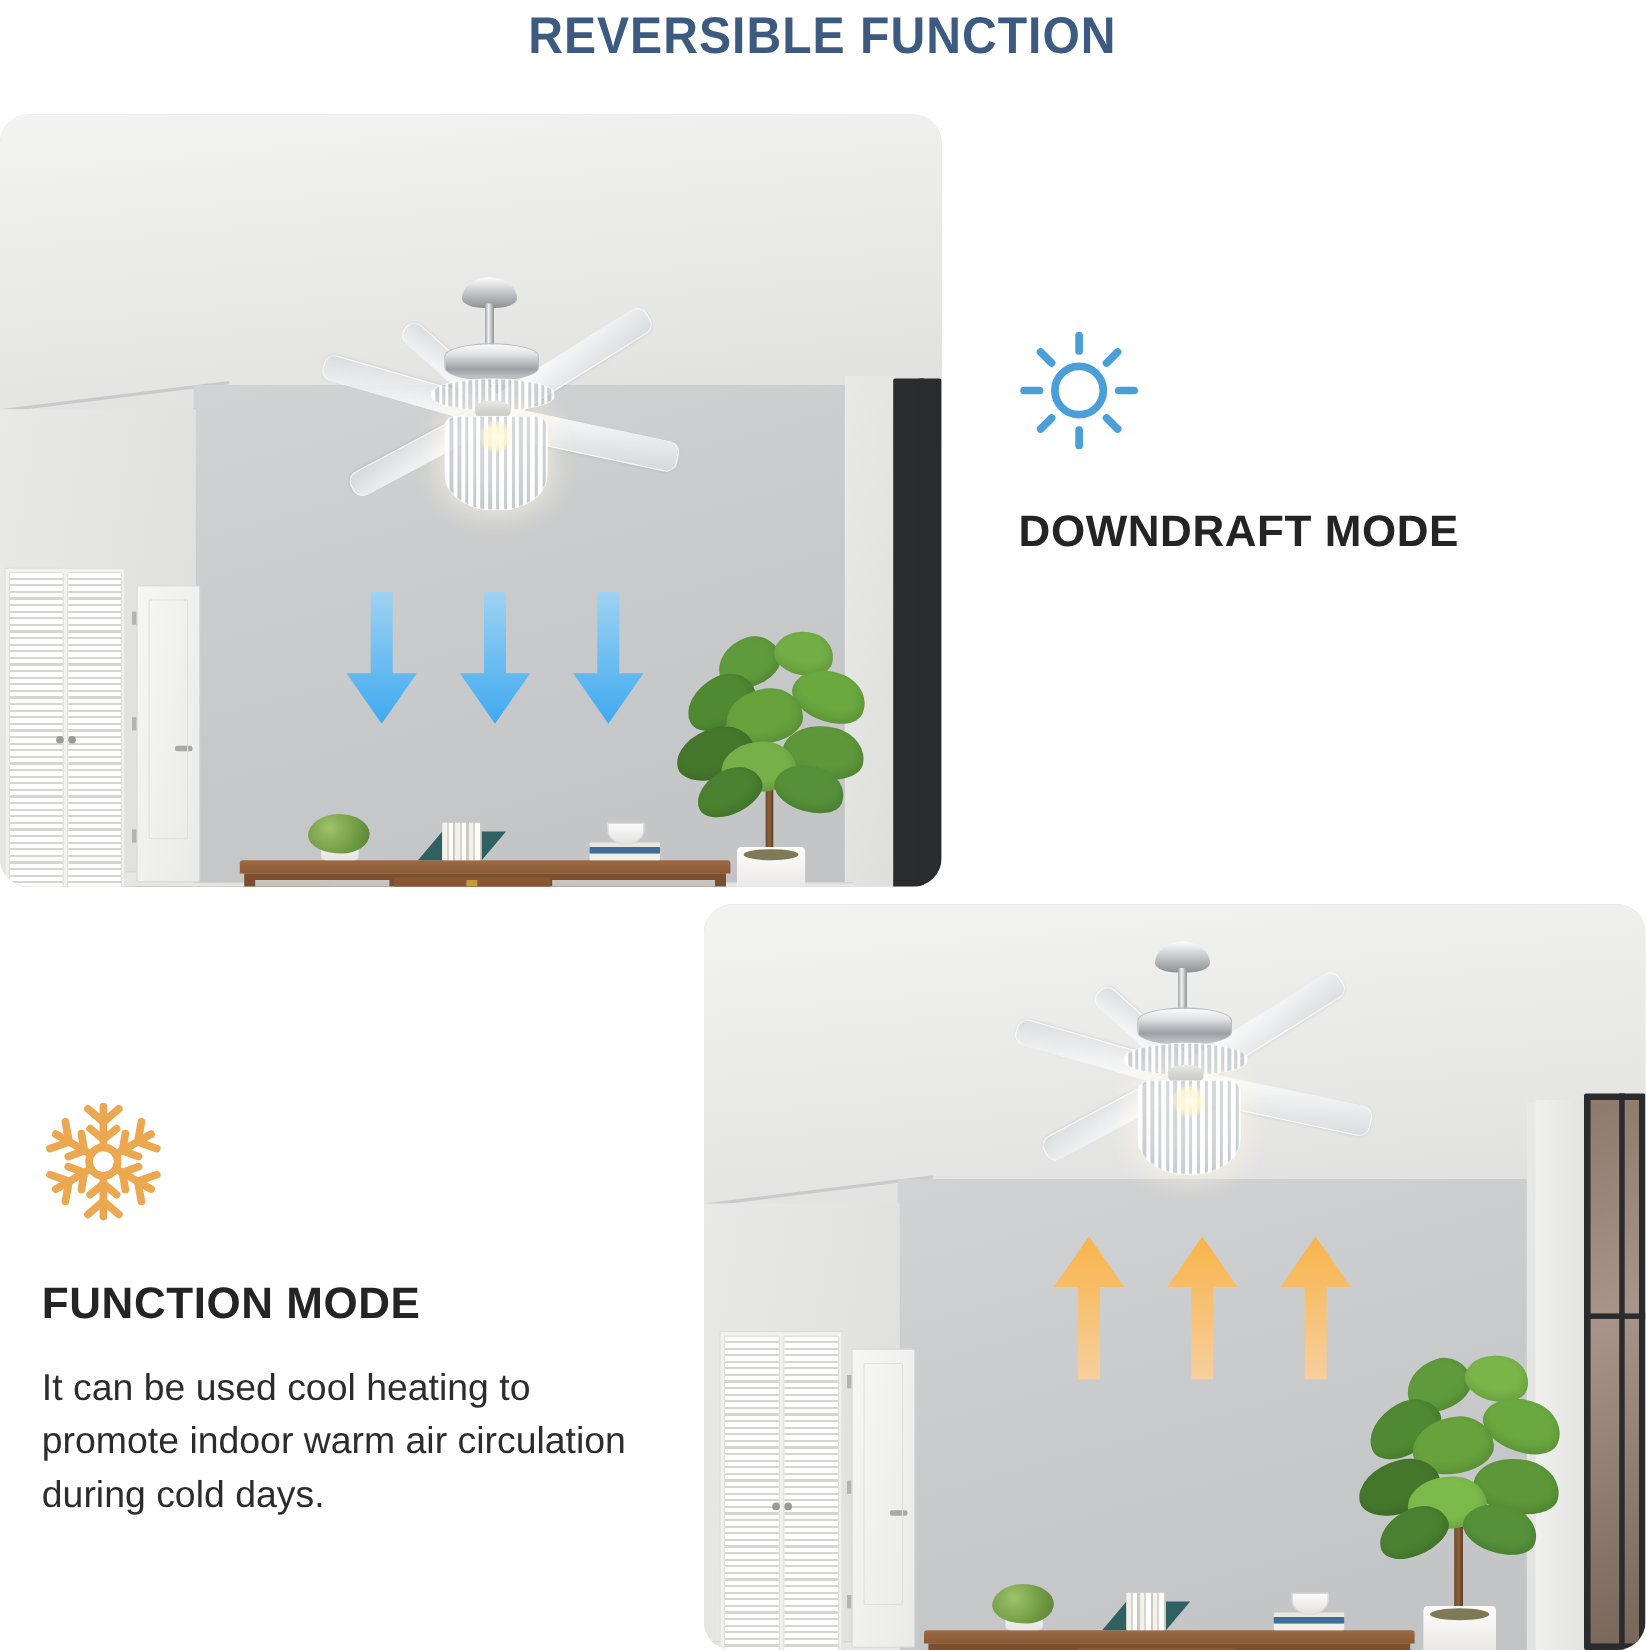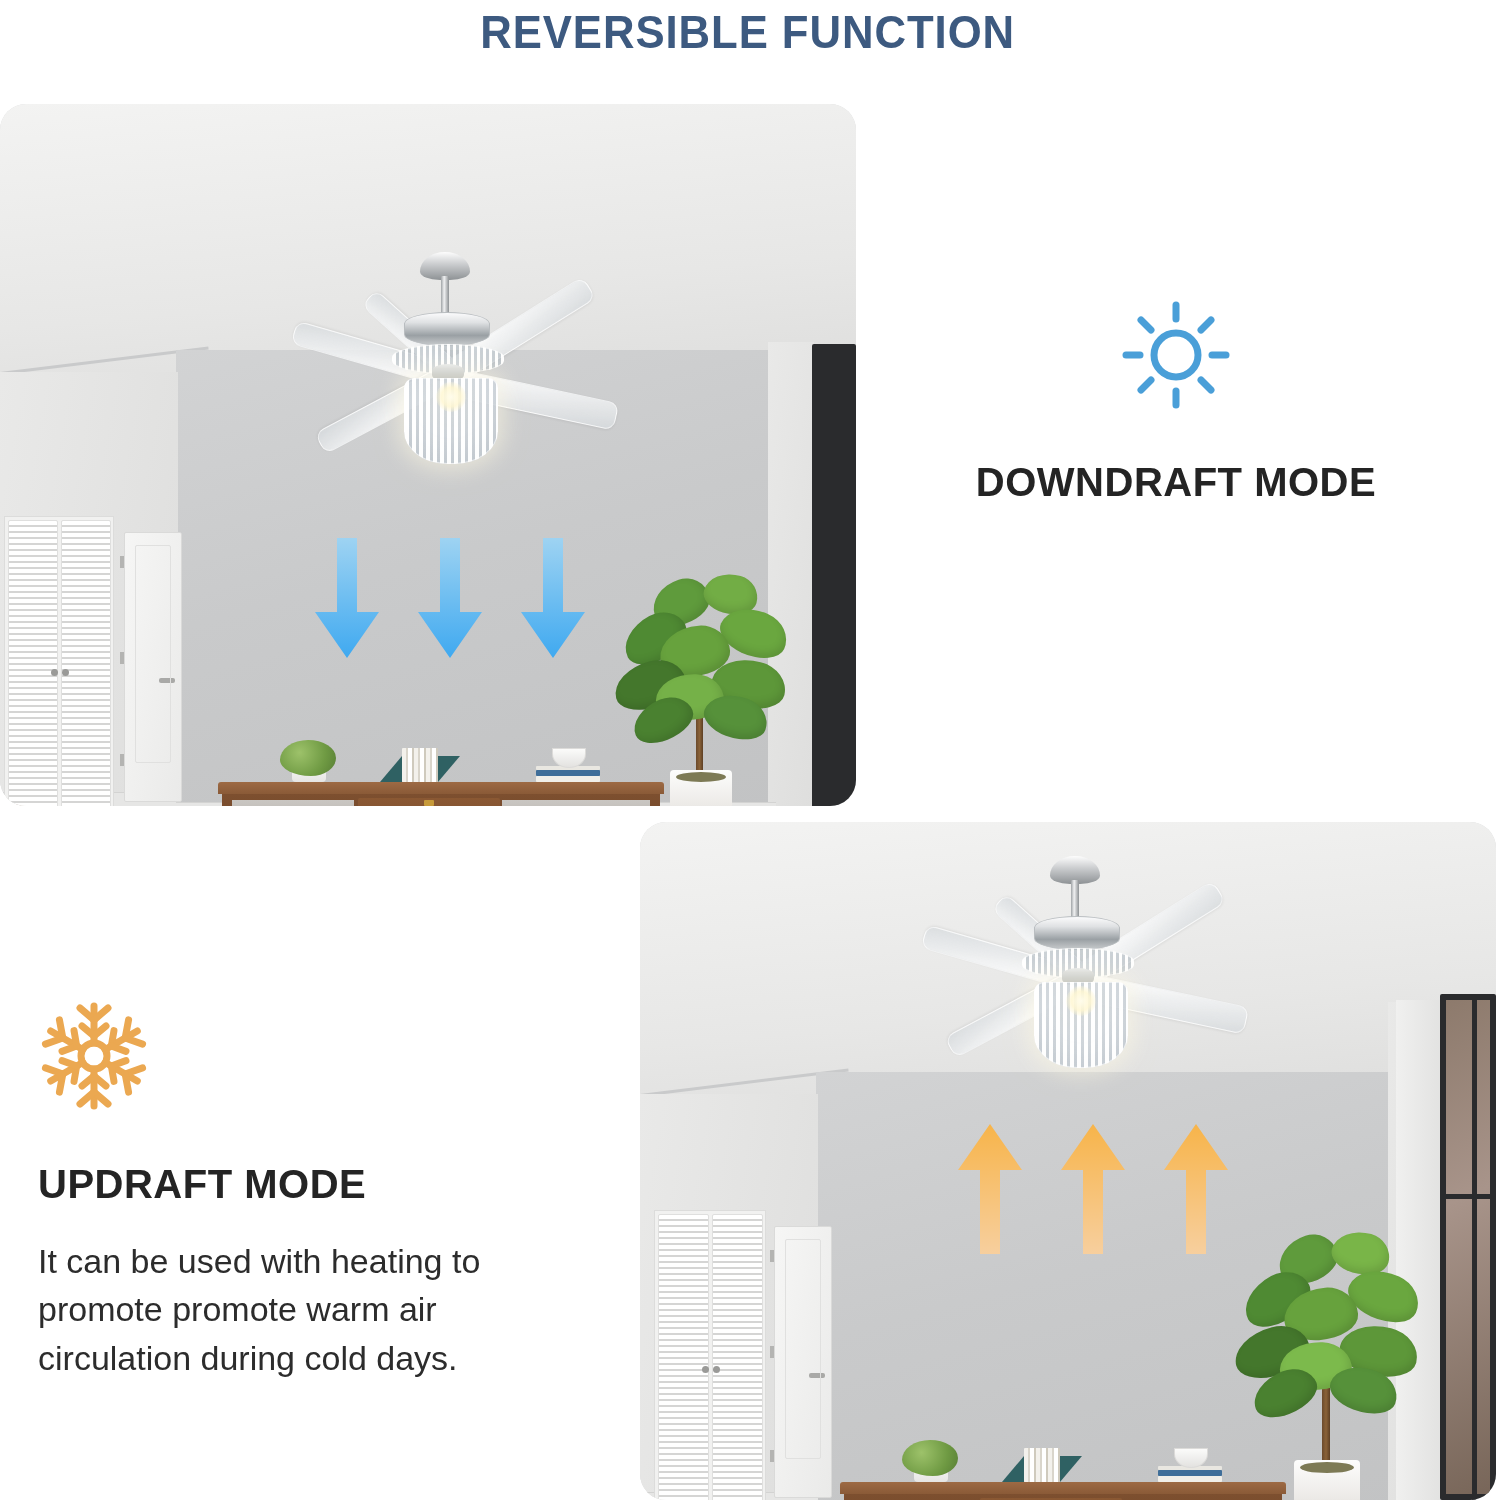--- a/index.html
+++ b/index.html
@@ -290,21 +290,21 @@
     border-radius: 50%;
     background: radial-gradient(circle, #fffceb 0%, rgba(255,247,210,0.85) 45%, rgba(255,244,200,0) 78%);
   }
 
   
   .arrow { position: absolute; }
   .arrow svg { display: block; width: 100%; height: 100%; }
 
   
   .info-block { position: absolute; }
-  #info-downdraft { left: 926px; top: 300px; width: 500px; text-align: center; }
+  #info-downdraft { left: 926px; top: 300px; width: 500px; }
   #info-updraft   { left: 38px;  top: 1000px; width: 540px; }
 
   .info-icon { display: block; margin-bottom: 46px; }
   .info-heading {
     font-family: "Liberation Sans", sans-serif;
     font-weight: bold;
     font-size: 40px;
     letter-spacing: 0.5px;
     color: #242424;
     margin-bottom: 30px;
@@ -513,22 +513,22 @@
         <g transform="rotate(300 56 56)">
           <line x1="56" y1="6" x2="56" y2="43"></line>
           <line x1="56" y1="20" x2="42" y2="8"></line>
           <line x1="56" y1="20" x2="70" y2="8"></line>
           <line x1="56" y1="36" x2="44" y2="26"></line>
           <line x1="56" y1="36" x2="68" y2="26"></line>
         </g>
       </g>
     </svg>
   </div>
-  <div class="info-heading">UPDRAFT MODE</div>
-  <div class="info-body">It can be used with heating to promote promote warm air circulation during cold days.</div>
+  <div class="info-heading">FUNCTION MODE</div>
+  <div class="info-body">It can be used cool heating to promote indoor warm air circulation during cold days.</div>
 </div>
 
 <div class="photo-panel" id="panel-bottom">
   <div class="scene">
 
     <div class="ceiling" style="height:300px;"></div>
     <div class="ceiling-edge" style="left:0;top:272px;width:210px;height:3px;transform:rotate(-7deg);transform-origin:left center;"></div>
     <div class="ceiling-edge" style="left:176px;top:250px;width:580px;height:3px;"></div>
 
     <div class="back-wall" style="left:176px;top:250px;width:576px;height:440px;"></div>

